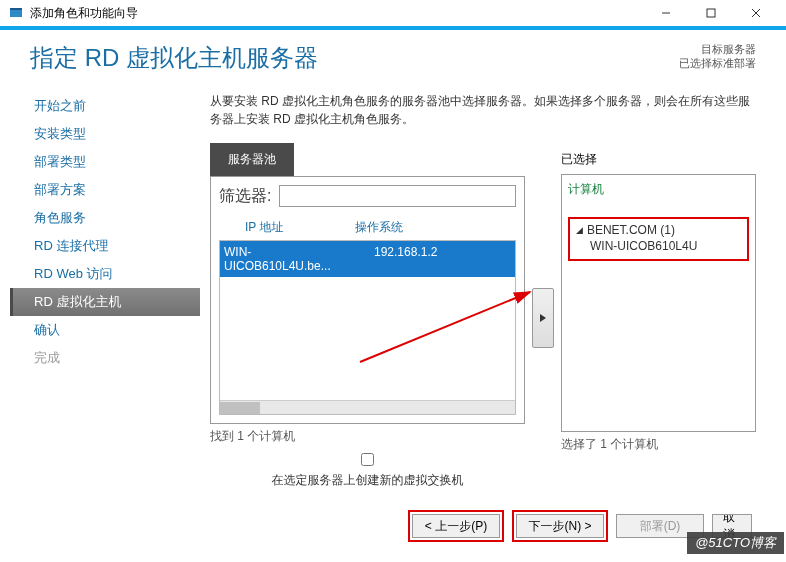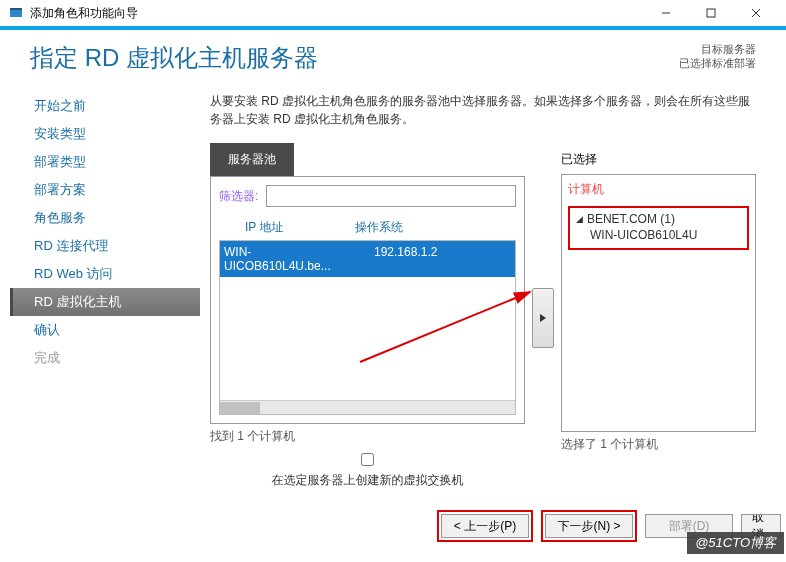--- a/index.html
+++ b/index.html
@@ -24,50 +24,50 @@
     
     .main { flex: 1; padding: 10px 20px 0 10px; }
     .desc { font-size: 12px; line-height: 18px; color: #333; margin-bottom: 15px; }
     
     .panels { display: flex; gap: 4px; justify-content: center; }
     
     .pool-panel { flex: 1; }
     .tab-header { background: #4a4a4a; color: #fff; padding: 8px 18px; display: inline-block; font-size: 12px; }
     .pool-box { border: 1px solid #999; padding: 8px; }
     .filter-row { display: flex; align-items: center; gap: 8px; margin-bottom: 8px; }
-    .filter-label { font-size: 12px; color: #8b5cf6; }
+    .filter-label { font-size: 16px; color: #404040; }
     .filter-input { flex: 1; border: 1px solid #999; height: 22px; padding: 0 4px; }
     
     .grid-header { display: flex; font-size: 12px; color: #1a6ea5; padding: 4px 2px; }
     .col-name { width: 130px; }
     .col-ip { width: 110px; margin-left: 24px; }
     .col-os { flex: 1; }
     .grid-body { border: 1px solid #bbb; height: 175px; background: #fff; position: relative; overflow: auto; }
     .grid-row { display: flex; padding: 4px 4px; font-size: 12px; }
     .grid-row.selected { background: #1979ca; color: #fff; }
     .grid-row .col-name { width: 126px; overflow: hidden; }
     .grid-row .col-ip { width: 110px; }
     
     .arrow-col { display: flex; align-items: center; justify-content: center; width: 28px; }
     .arrow-btn { width: 22px; height: 60px; border: 1px solid #999; background: linear-gradient(to bottom, #f0f0f0, #ddd); display: flex; align-items: center; justify-content: center; cursor: pointer; border-radius: 2px; }
     
     .selected-panel { width: 195px; }
     .selected-label { font-size: 12px; padding: 8px 0 6px 0; }
     .selected-box { border: 1px solid #999; height: 258px; padding: 6px; }
-    .computer-label { color: #ef4444; font-size: 12px; margin-bottom: 8px; }
+    .computer-label { color: #15803d; font-size: 12px; margin-bottom: 19px; }
     .domain-group { border: 2px solid #d00; padding: 4px 6px; }
     .domain-row { font-size: 12px; color: #333; display: flex; align-items: center; gap: 4px; }
     .triangle { font-size: 9px; }
     .computer-row { font-size: 12px; color: #333; padding: 2px 0 2px 14px; }
     
     .found-text { font-size: 12px; color: #555; padding: 4px 0; }
     .checkbox-row { display: flex; align-items: center; gap: 6px; padding: 4px 0; font-size: 12px; color: #333; flex-direction: column; }
     .checkbox { width: 13px; height: 13px; }
     
-    .footer { position: absolute; bottom: 20px; right: 5px; display: flex; gap: 8px; align-items: center; }
+    .footer { position: absolute; bottom: 20px; right: 34px; display: flex; gap: 8px; align-items: center; }
     .footer-btn { min-width: 88px; height: 24px; border: 1px solid #999; background: #f0f0f0; font-size: 12px; display: flex; align-items: center; justify-content: center; cursor: pointer; padding: 0 10px; }
     .footer-btn.disabled { color: #999; }
     .btn-annot { border: 2px solid #d00; padding: 2px; }
     
     .watermark { position: absolute; bottom: 8px; right: 2px; background: rgba(60,60,60,0.9); color: #fff; font-size: 13px; padding: 2px 8px; font-style: italic; }
     
     .red-arrow { position: absolute; pointer-events: none; }
     .scrollbar-bottom { height: 14px; background: #e8e8e8; border-top: 1px solid #ccc; position: absolute; bottom: 0; left: 0; right: 0; }
     .scrollbar-thumb { position: absolute; left: 0; top: 1px; height: 12px; width: 40px; background: #c0c0c0; }
   </style>

